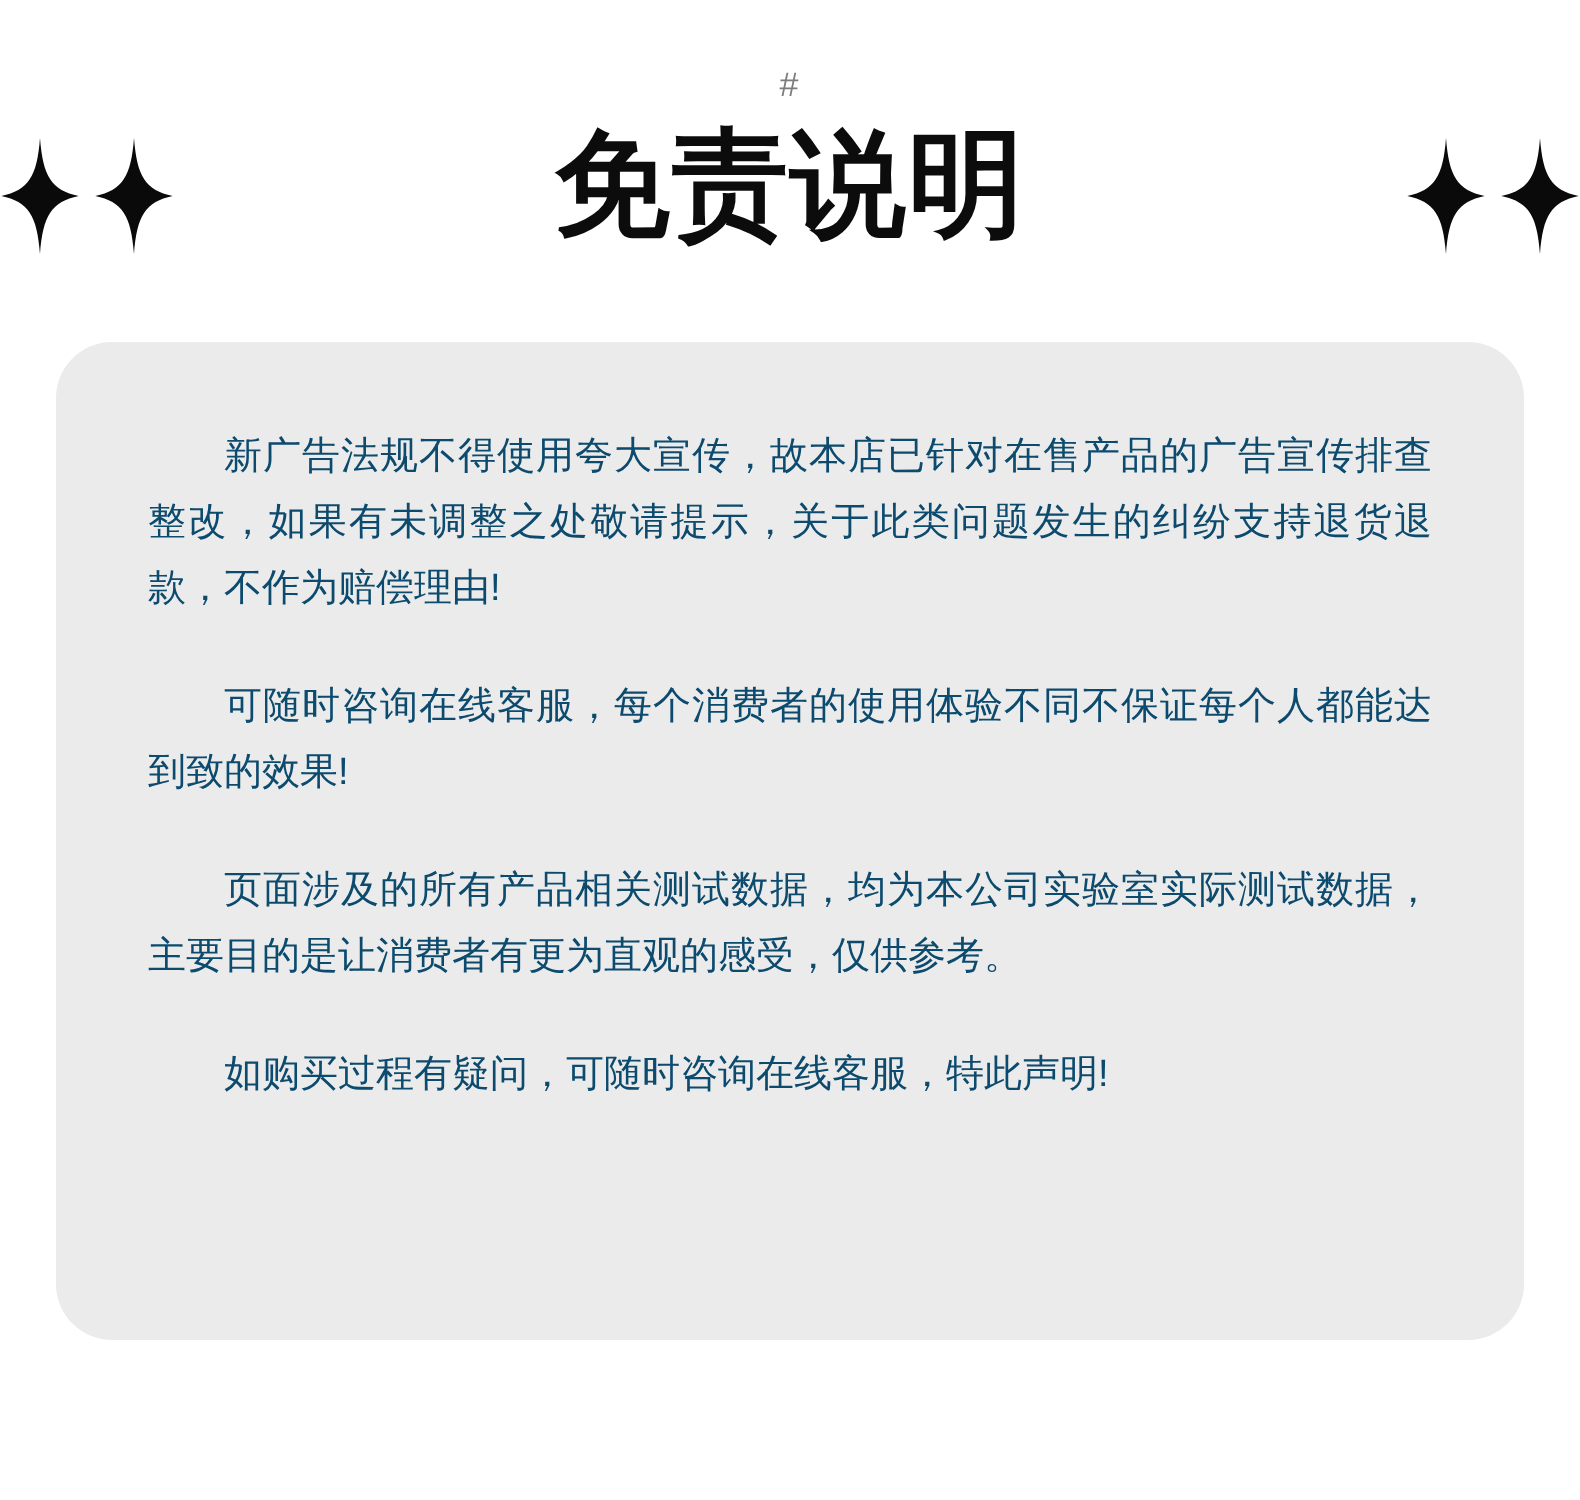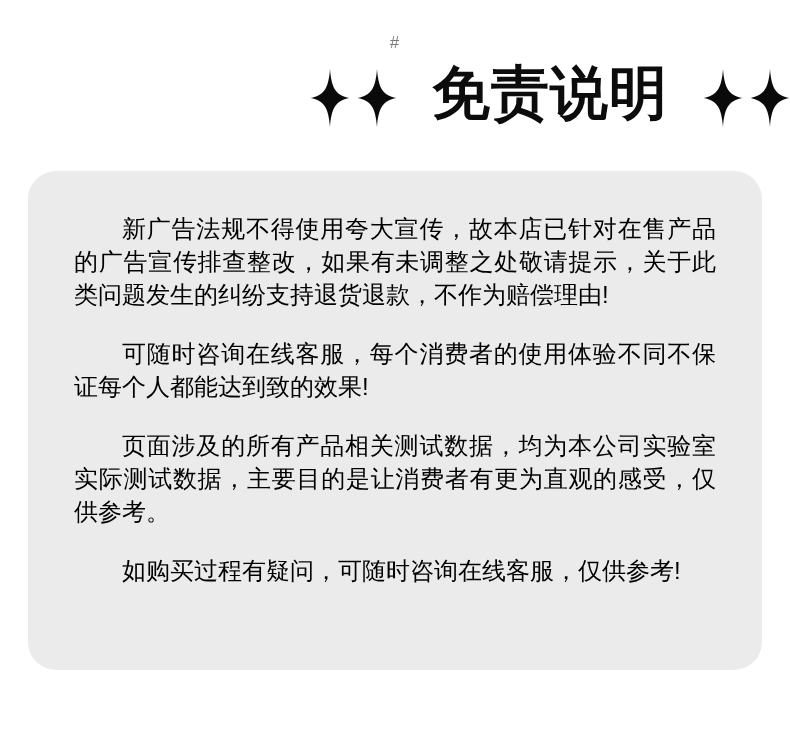--- a/index.html
+++ b/index.html
@@ -16,24 +16,25 @@
   .hash {
     padding-top: 33px;
     text-align: center;
     font-size: 17px;
     line-height: 20px;
     color: #7d7d7d;
     letter-spacing: 1px;
   }
   .title-row {
     display: flex;
-    justify-content: flex-end;
+    justify-content: space-between;
     align-items: center;
-    gap: 35px;
+    gap: 22px;
     margin-top: 6px;
+    font-family: Liberation Serif, serif;
   }
   .star-pair {
     display: flex;
     gap: 7px;
     align-items: center;
     margin-top: 10px;
   }
   .star-pair svg {
     display: block;
   }
@@ -56,23 +57,23 @@
     box-sizing: border-box;
     width: 734px;
     height: 499px;
     margin: 44px auto 0;
     background: #ebebeb;
     border-radius: 28px;
     padding: 41px 46px 30px;
   }
   .card p {
     margin: 0 0 26px;
-    font-size: 24px;
+    font-size: 19px;
     line-height: 33px;
-    color: #000000;
+    color: #0c4a6e;
     text-indent: 2em;
     text-align: justify;
     text-justify: inter-ideograph;
   }
   .card p:last-child {
     margin-bottom: 0;
   }
 </style>
 </head>
 <body>
@@ -101,16 +102,16 @@
         <path d="M20 0 C21.5 20 26 27 40 30 C26 33 21.5 40 20 60 C18.5 40 14 33 0 30 C14 27 18.5 20 20 0 Z" fill="#0a0a0a"></path>
       </svg>
     </div>
   </div>
 
 
   <div class="card">
     <p>新广告法规不得使用夸大宣传，故本店已针对在售产品的广告宣传排查整改，如果有未调整之处敬请提示，关于此类问题发生的纠纷支持退货退款，不作为赔偿理由!</p>
     <p>可随时咨询在线客服，每个消费者的使用体验不同不保证每个人都能达到致的效果!</p>
     <p>页面涉及的所有产品相关测试数据，均为本公司实验室实际测试数据，主要目的是让消费者有更为直观的感受，仅供参考。</p>
-    <p>如购买过程有疑问，可随时咨询在线客服，仅供参考!</p>
+    <p>如购买过程有疑问，可随时咨询在线客服，特此声明!</p>
   </div>
 
 </div>
 
 </body></html>

